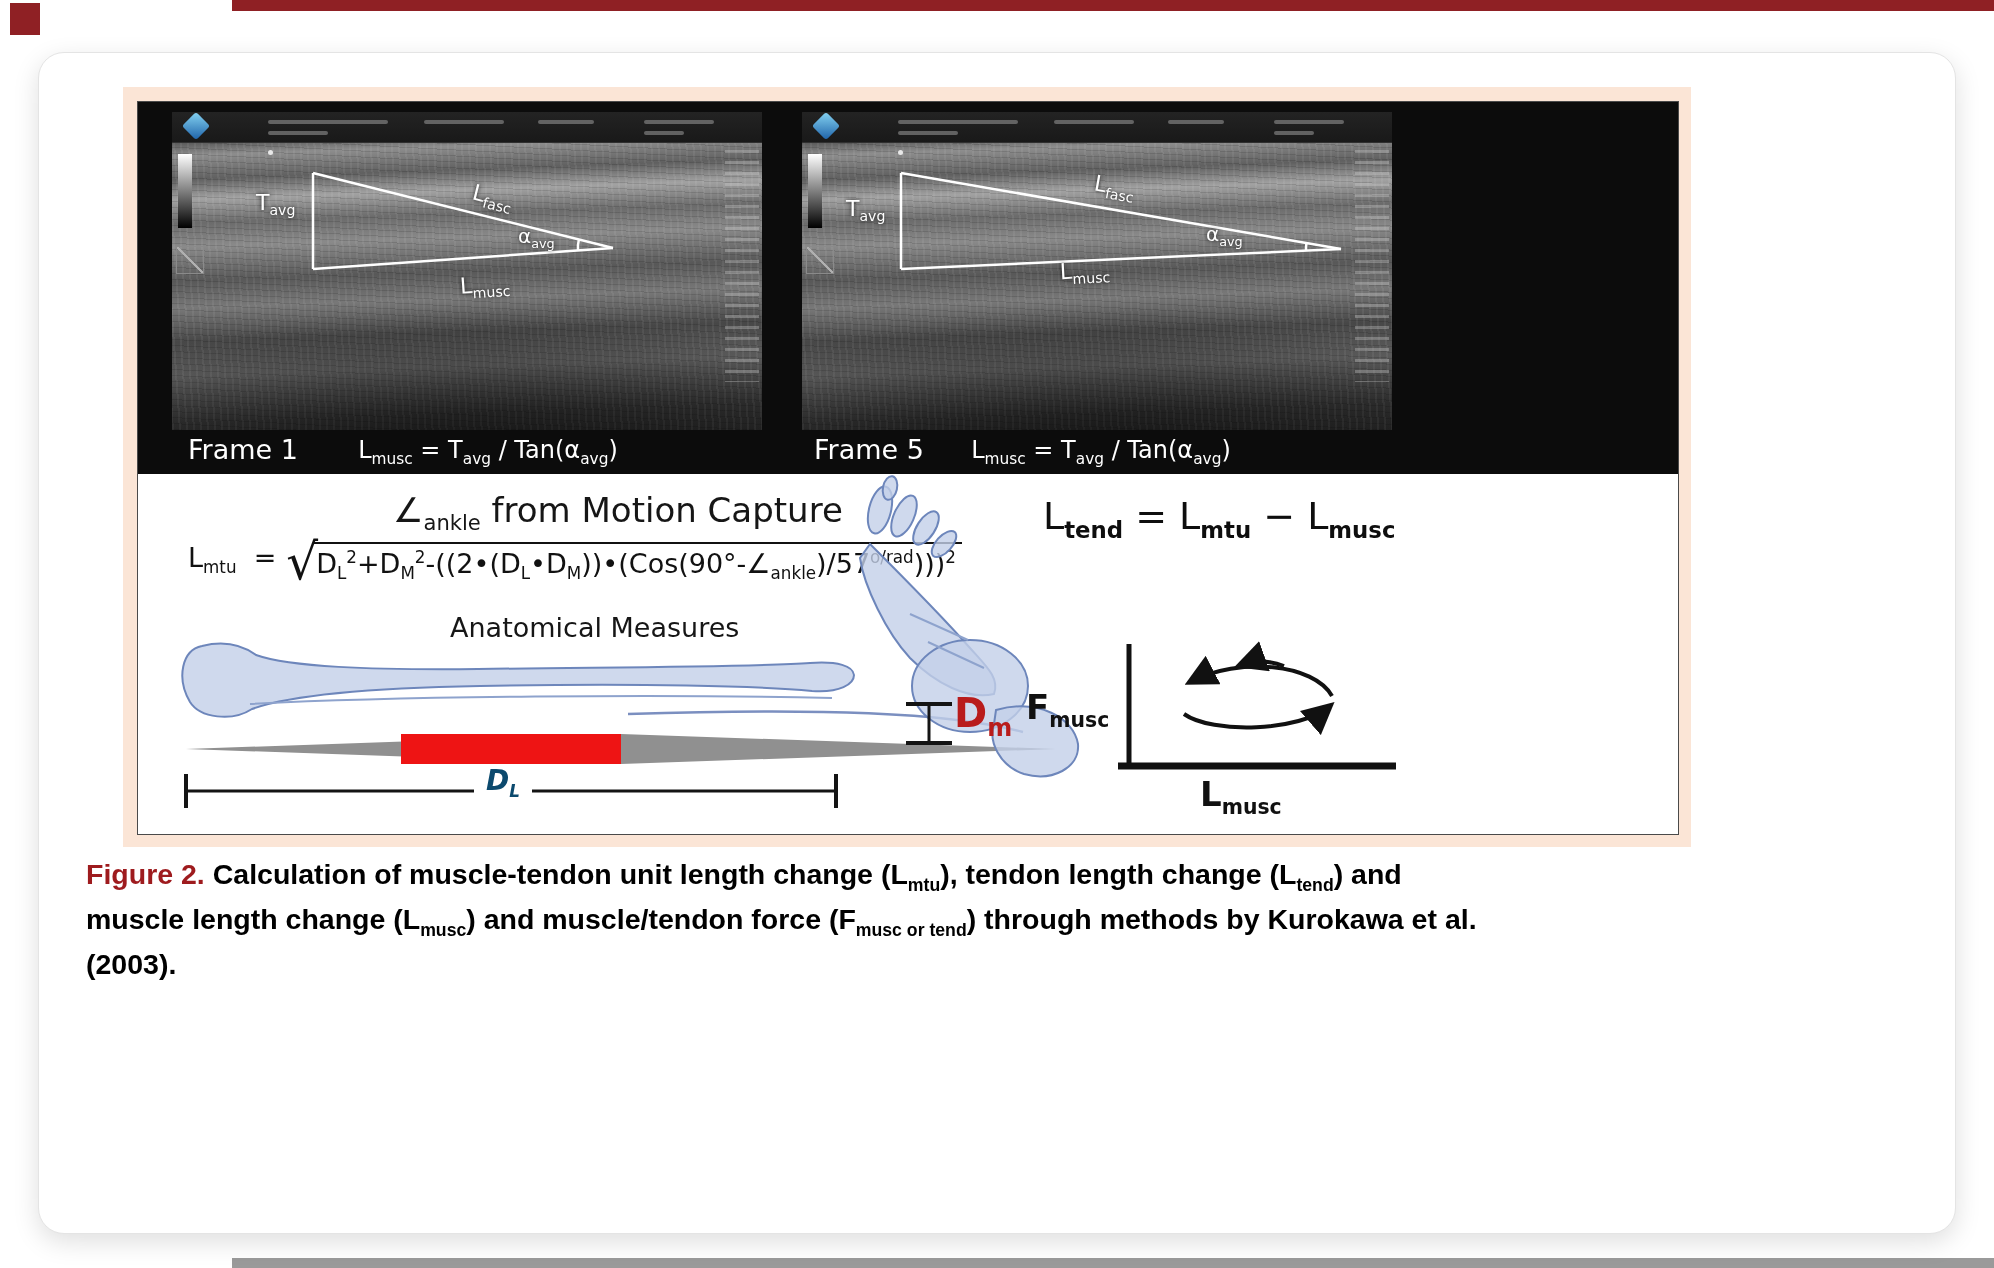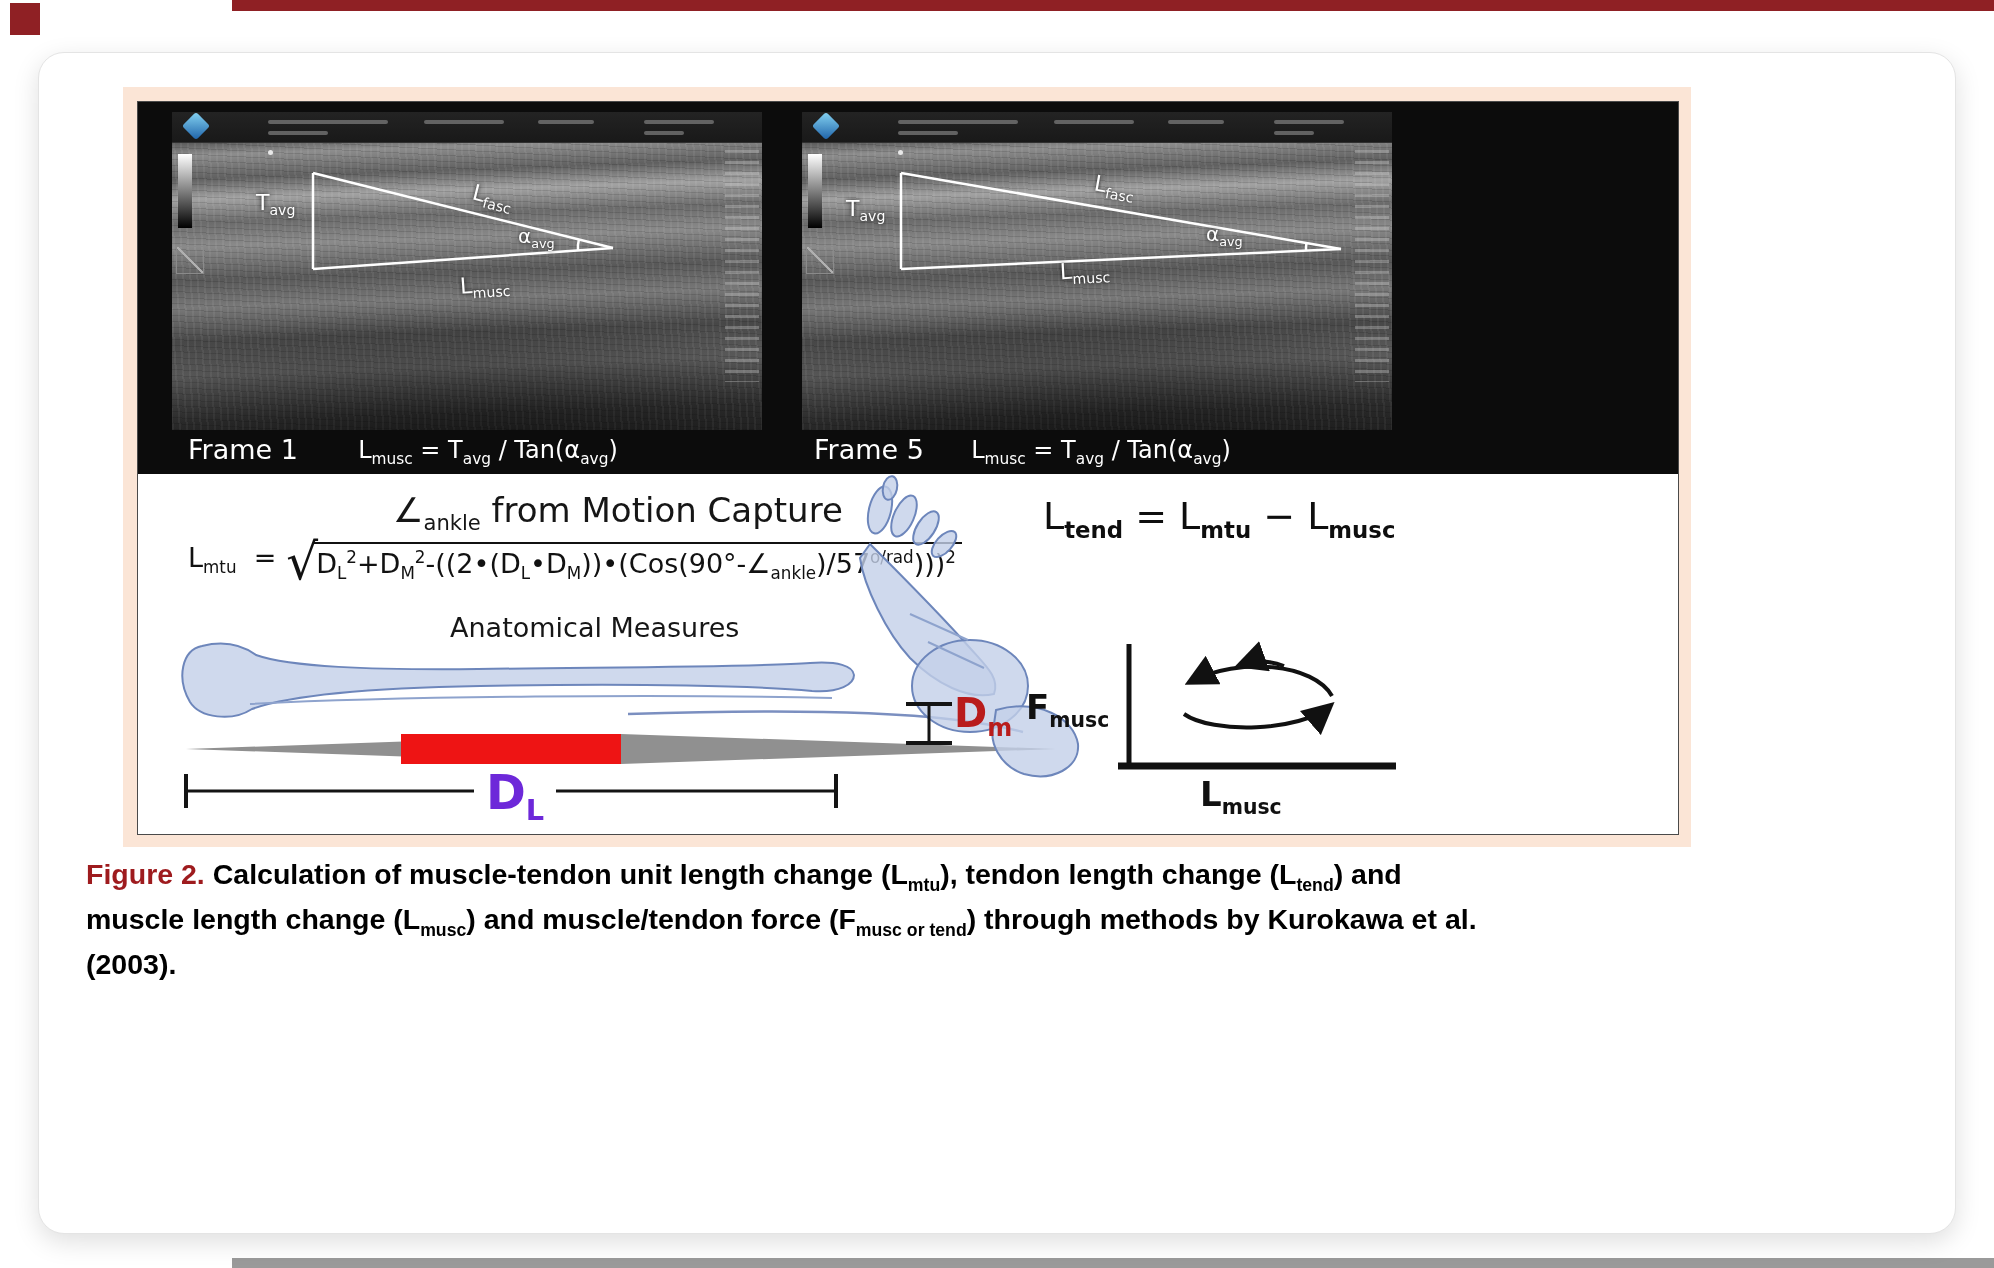--- a/index.html
+++ b/index.html
@@ -51,22 +51,22 @@
   
   .mc-text{position:absolute;left:255px;top:388px;font-size:34px;color:#161616;white-space:nowrap;}
   .mc-text sub{font-size:62%;}
   .lmtu{position:absolute;left:50px;top:440px;display:flex;align-items:flex-start;font-size:27px;
         color:#111;white-space:nowrap;}
   .lmtu sub{font-size:62%;} .lmtu sup{font-size:62%;}
   .sqrt{font-size:50px;font-weight:400;line-height:40px;margin:0 -5px 0 10px;}
   .radicand{border-top:2.5px solid #111;padding:3px 6px 0 3px;}
   .anat-text{position:absolute;left:280px;top:510px;font-size:27px;color:#161616;margin-left:32px;}
   .anatomy{position:absolute;left:0;top:370px;}
-  .dl-label{position:absolute;left:336px;top:662px;font-size:48px;font-weight:600;color:#6d28d9;
-            background:#ffffff;padding:0 12px;z-index:4;}
+  .dl-label{position:absolute;left:336px;top:662px;font-size:28px;font-weight:600;color:#0c4a6e;
+            background:#ffffff;padding:0 12px;z-index:4;font-style:italic;}
   .dl-label sub,.dm-label sub,.plot-lab sub,.big-formula sub{font-size:60%;font-weight:600;}
   .dm-label{position:absolute;left:816px;top:588px;font-size:40px;font-weight:600;color:#b91c1c;z-index:4;}
   .big-formula{position:absolute;font-weight:500;color:#0e0e0e;white-space:nowrap;}
   .ltend{left:905px;top:392px;font-size:38px;}
   .force{left:845px;top:470px;font-size:36px;}
   .plot{position:absolute;}
   .plot-lab{position:absolute;font-size:34px;font-weight:600;color:#111;z-index:4;}
   
   .caption{position:absolute;left:47px;top:800px;width:1412px;margin:0;
            font-family:Liberation Sans, sans-serif;font-weight:bold;font-size:28.5px;

